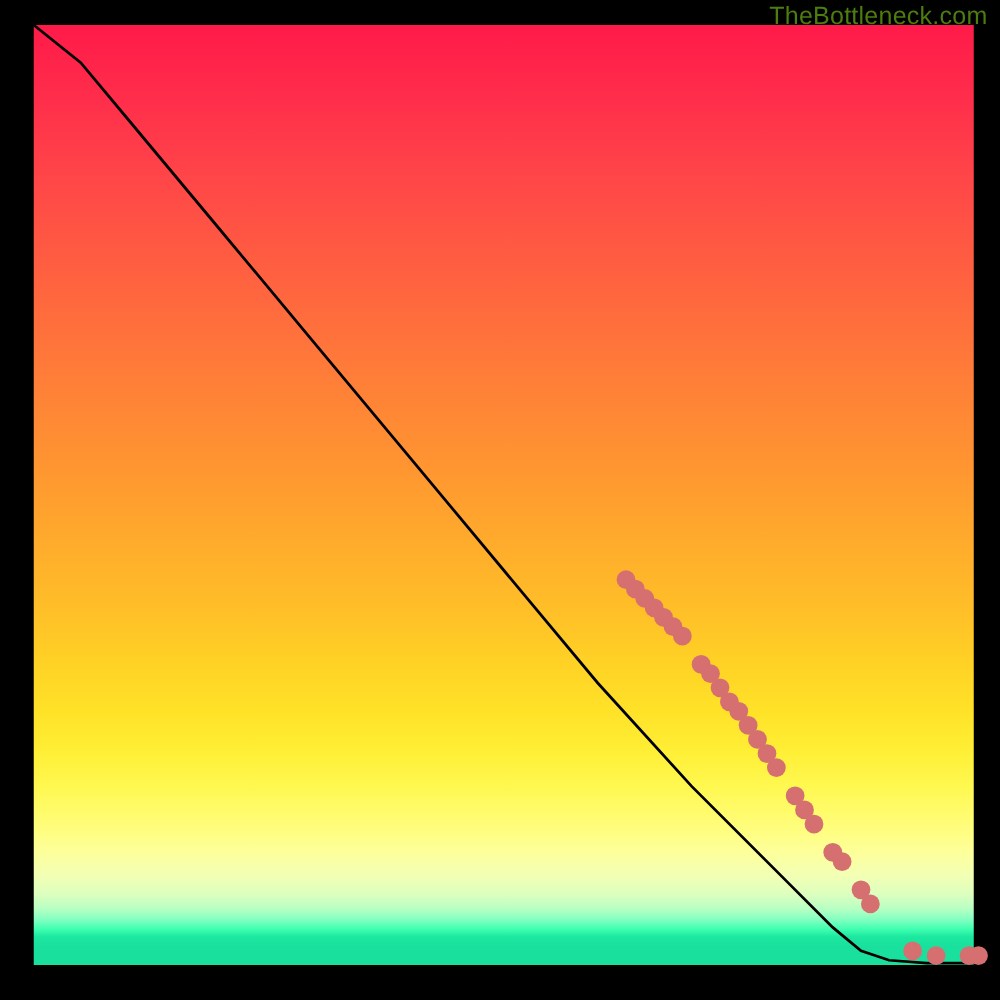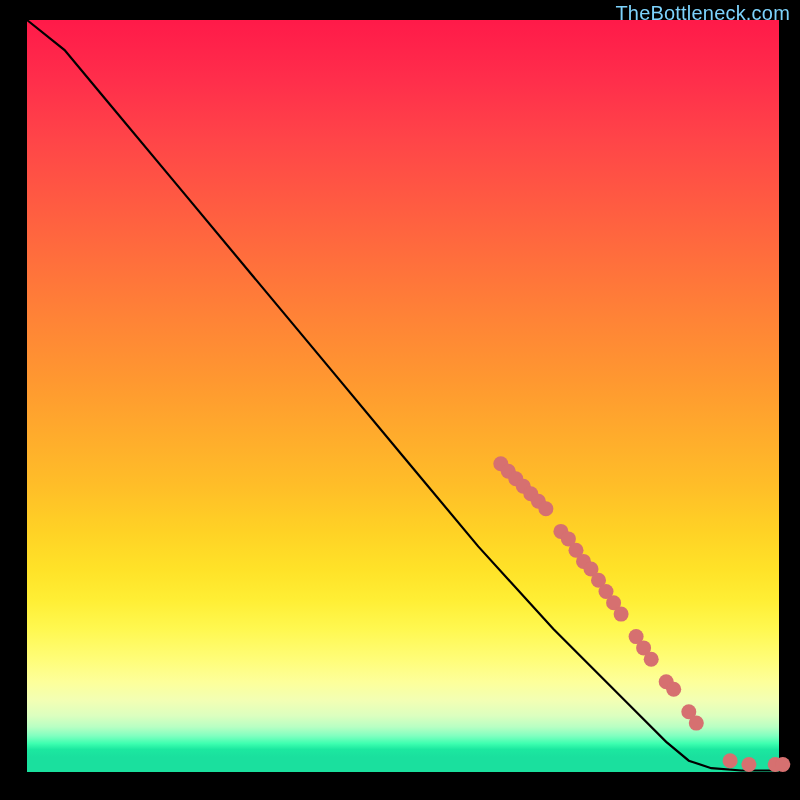--- a/index.html
+++ b/index.html
@@ -56,21 +56,21 @@
     left: 27px;
     top: 20px;
     width: 752px;
     height: 752px;
     overflow: visible;
   }
   .watermark {
     position: absolute;
     top: 2px;
     right: 10px;
-    color: #7dd3fc;
+    color: #4d7c0f;
     font-size: 20px;
     font-weight: 500;
     letter-spacing: 0.2px;
   }
 </style>
 </head>
 <body>
 
 <div class="stage">
   <div class="plot"></div>

